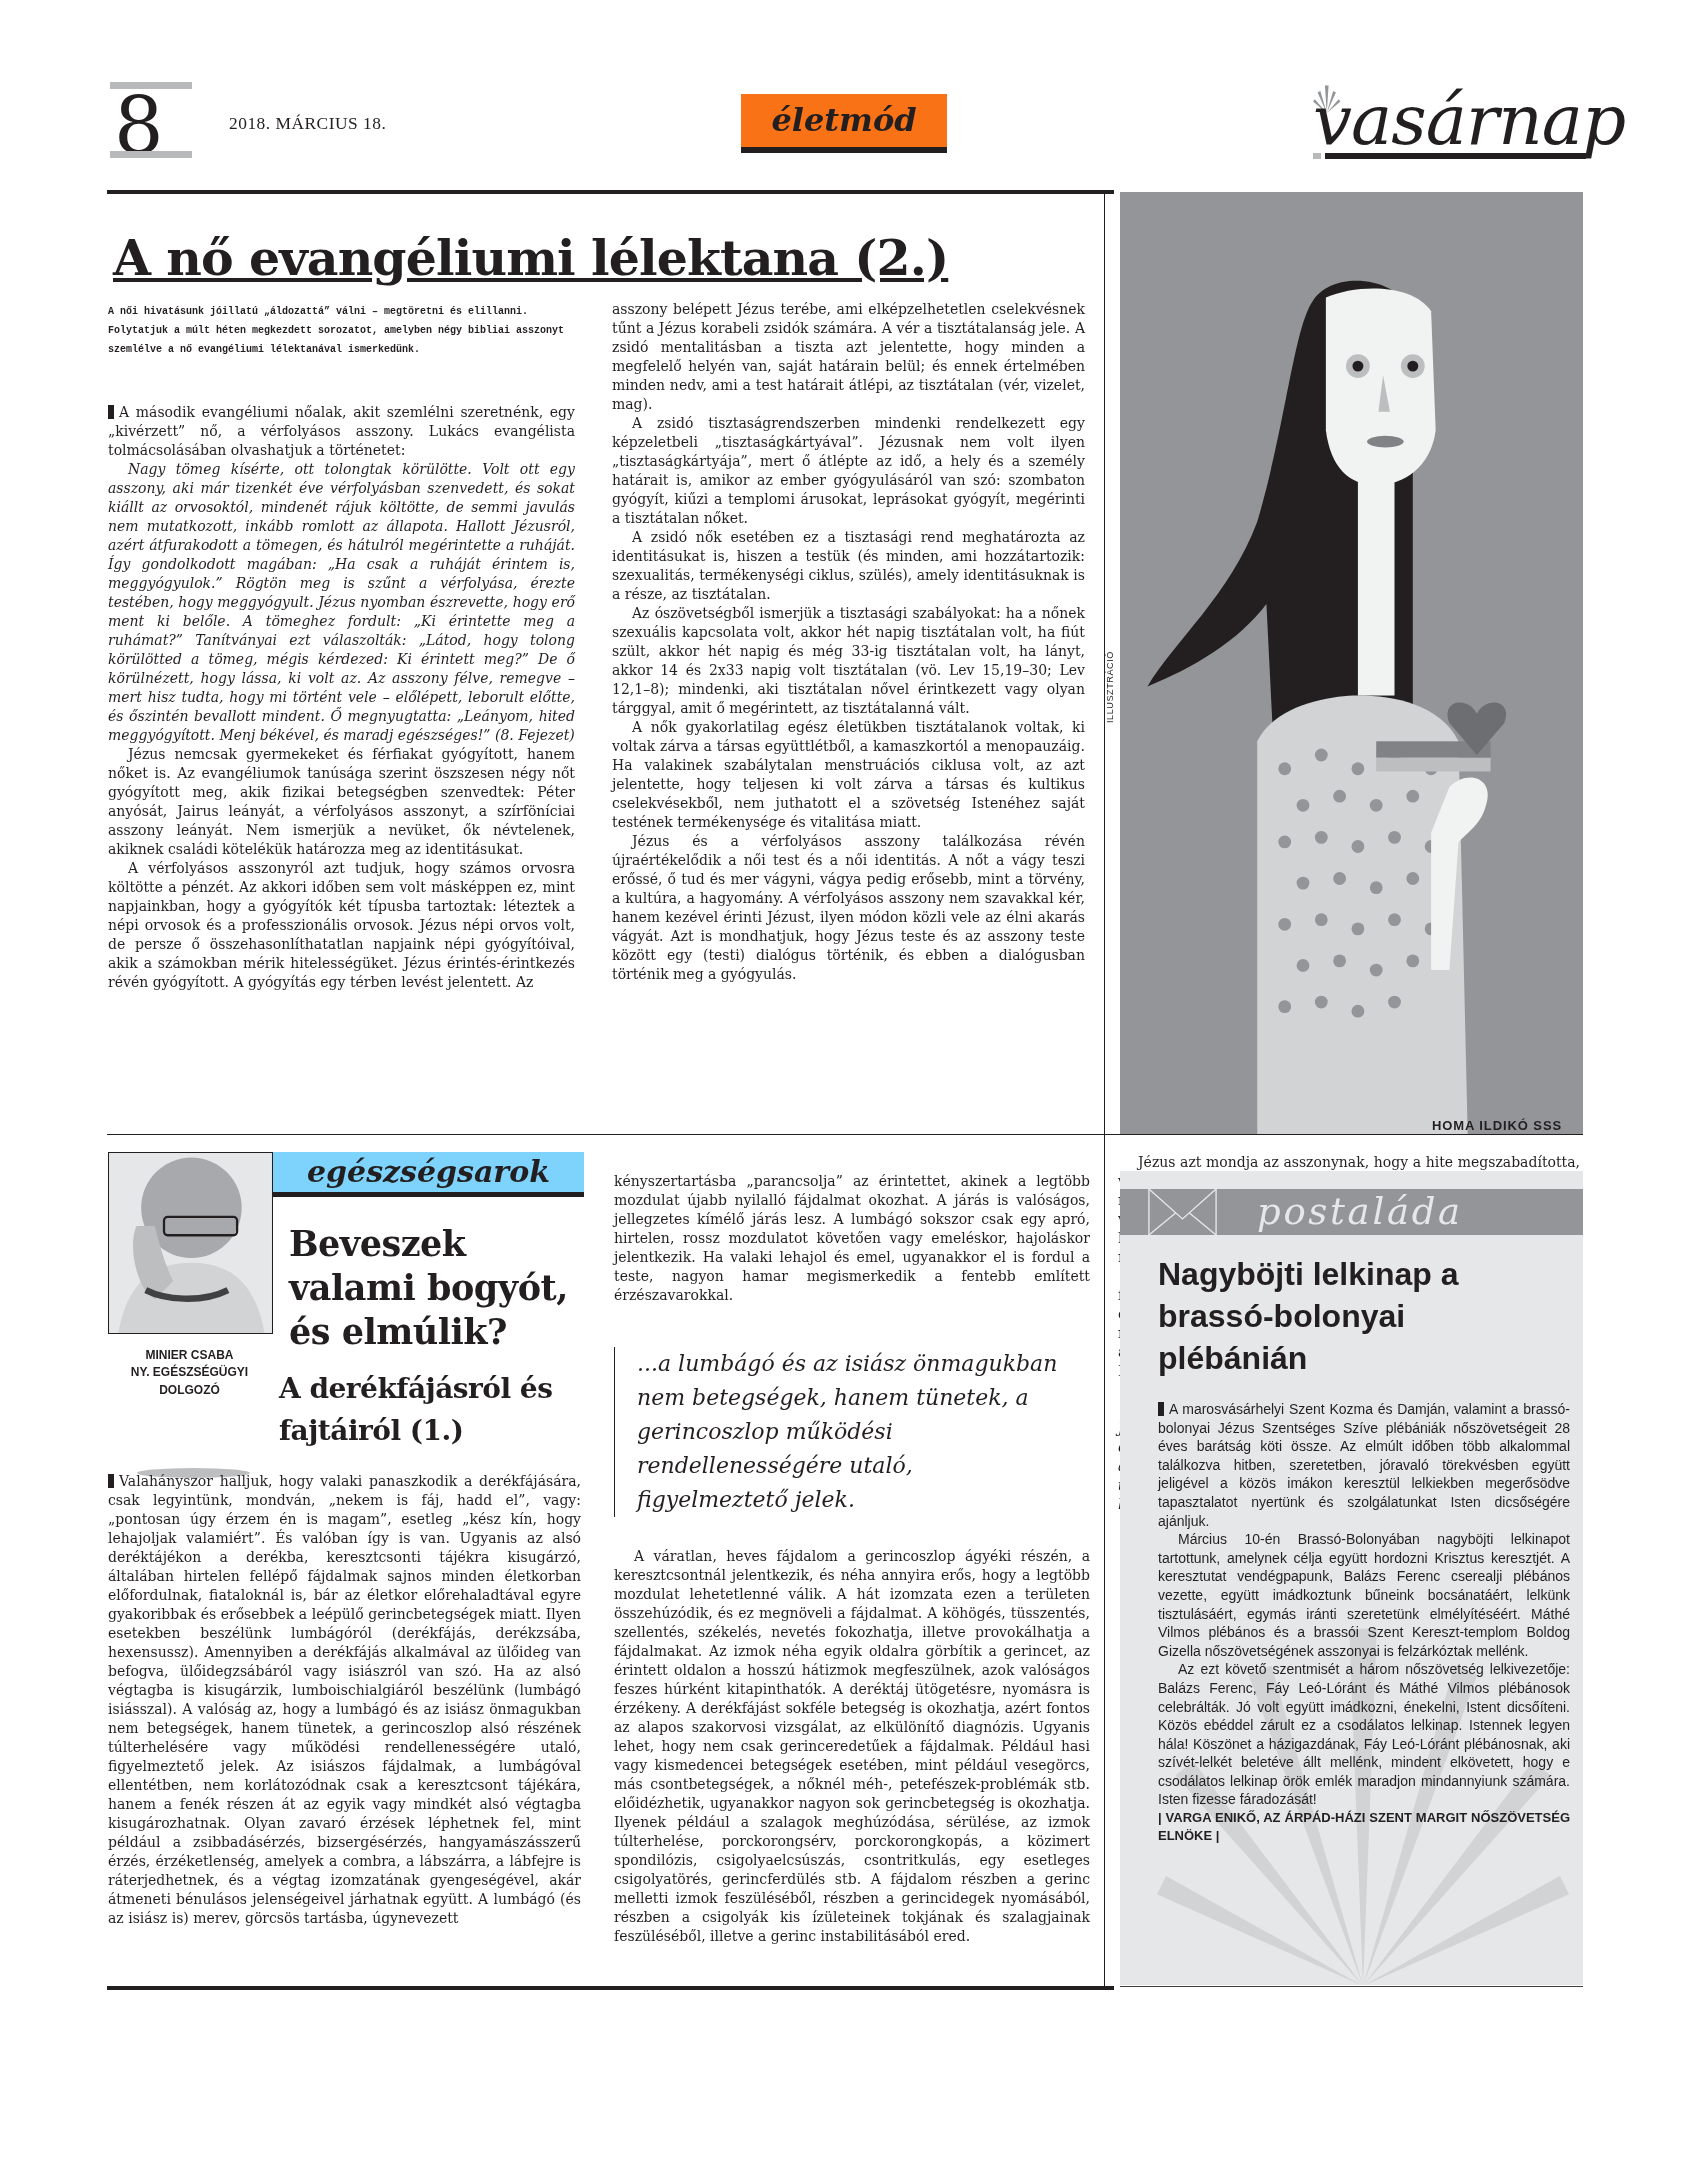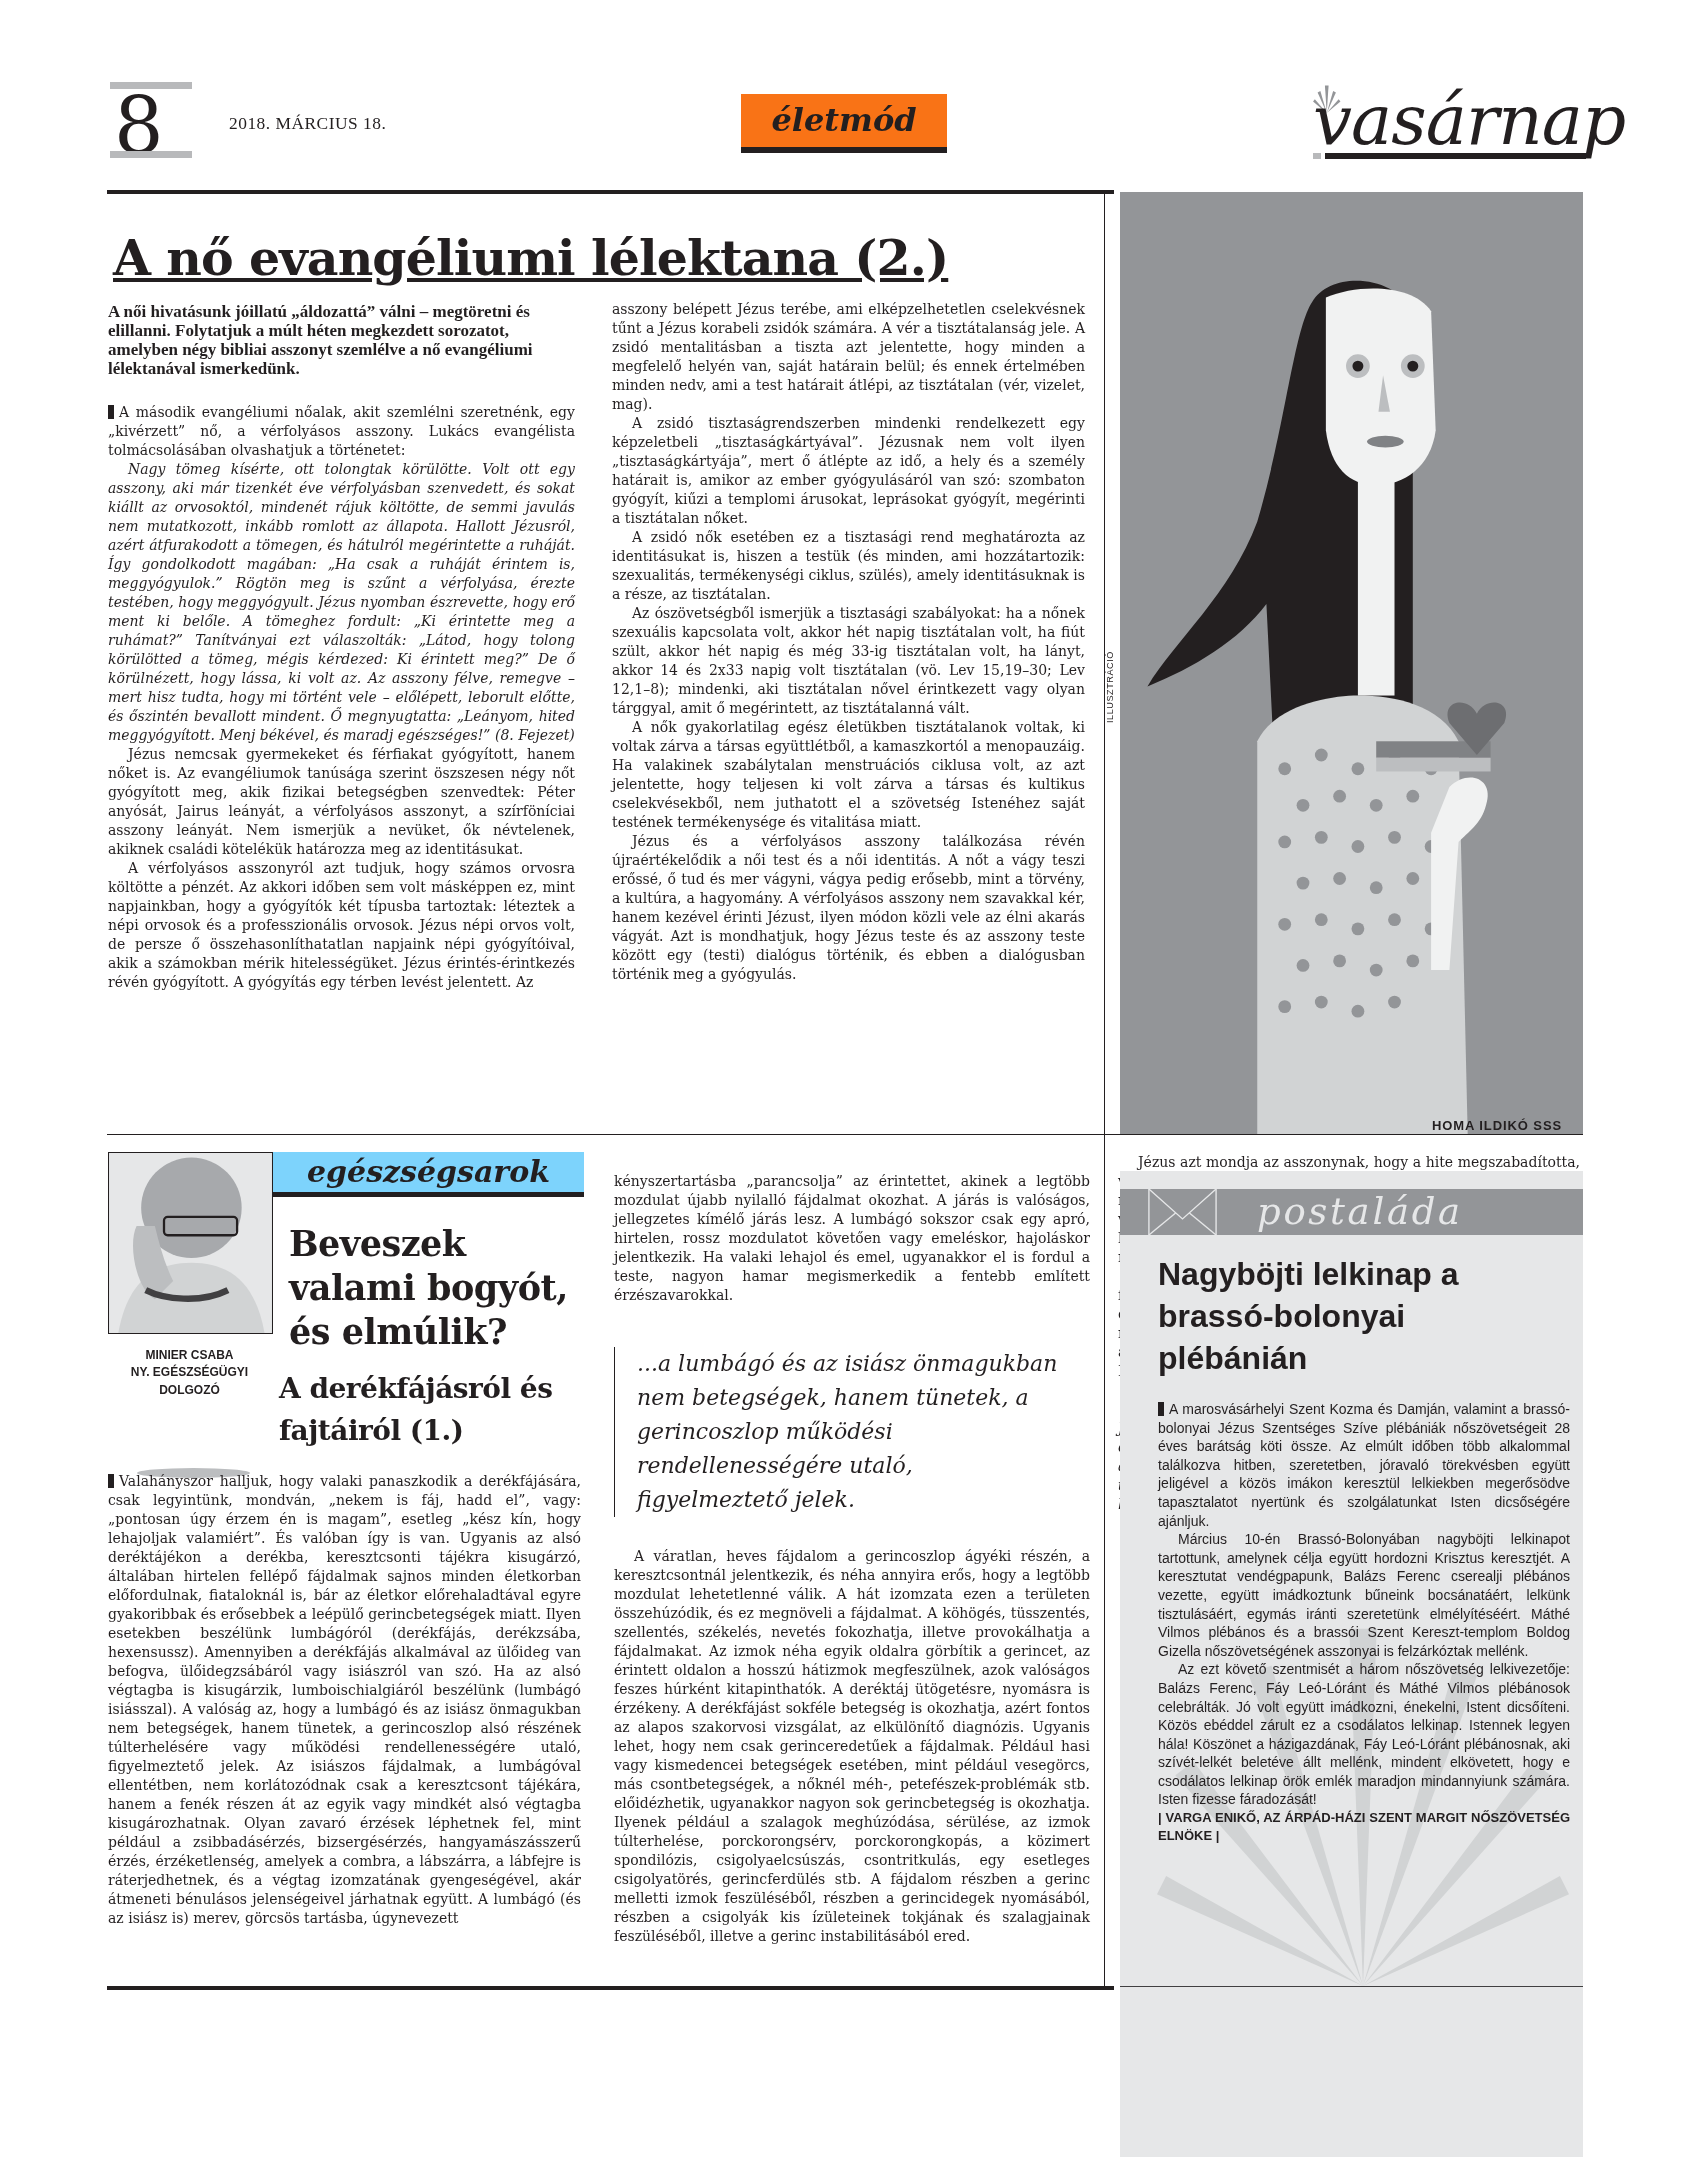--- a/index.html
+++ b/index.html
@@ -11,21 +11,21 @@
   .pgnum { font-family: "DejaVu Serif", serif; font-size: 78px; font-weight: 300; line-height: 1; }
   .date { font-family: "Liberation Serif", serif; font-size: 17.4px; letter-spacing: 0.5px; }
   .section-tab { background: #f97316; border-bottom: 6.4px solid #231f20; text-align: center; font-style: italic; font-weight: bold; font-size: 32px; font-family: "DejaVu Serif", serif; }
   .logo { font-family: "DejaVu Serif", serif; font-style: italic; font-size: 69px; letter-spacing: -0.9px; line-height: 1; }
 
   .rule-thick { background: #231f20; height: 3.7px; }
   .rule-thin { background: #231f20; height: 1.4px; }
   .vrule { background: #231f20; width: 1.4px; }
 
   .title { font-family: "DejaVu Serif", serif; font-weight: bold; font-size: 49px; letter-spacing: -0.9px; line-height: 1.1; }
-  .lead { font-family: Liberation Serif, serif; font-weight: bold; font-size: 17px; line-height: 19px; }
+  .lead { font-family: Liberation Mono, monospace; font-weight: bold; font-size: 10px; line-height: 19px; }
   .body { font-family: "DejaVu Serif", serif; font-size: 14px; line-height: 19px; text-align: justify; hyphens: manual; }
   .body p { margin: 0; text-indent: 20px; }
   .body p.first { text-indent: 0; }
   .body p.it { font-style: italic; }
   .square { display: inline-block; width: 6.4px; height: 13.7px; background: #231f20; margin-right: 4.6px; vertical-align: -1.8px; }
 
   .illus { background: #939598; overflow: hidden; }
   .caption-vert { font-family: "Liberation Sans", sans-serif; font-size: 9.2px; transform: rotate(-90deg); transform-origin: left top; white-space: nowrap; letter-spacing: 0.5px; }
 
   .author { font-family: "Liberation Sans", sans-serif; font-weight: bold; font-size: 13px; letter-spacing: 0.9px; }
@@ -202,21 +202,21 @@
 <div class="abs body" style="left:614px;top:1172px;width:476px;">
   <p class="first">kényszertartásba „parancsolja” az érintettet, akinek a legtöbb mozdulat újabb nyilalló fájdalmat okozhat. A járás is valóságos, jellegzetes kímélő járás lesz. A lumbágó sokszor csak egy apró, hirtelen, rossz mozdulatot követően vagy emeléskor, hajoláskor jelentkezik. Ha valaki lehajol és emel, ugyanakkor el is fordul a teste, nagyon hamar megismerkedik a fentebb említett érzészavarokkal.</p>
 </div>
 
 <div class="abs pull" style="left:614px;top:1347px;width:430px;">...a lumbágó és az isiász önmagukban nem betegségek, hanem tünetek, a gerincoszlop működési rendellenességére utaló, figyelmeztető jelek.</div>
 
 <div class="abs body" style="left:614px;top:1547px;width:476px;">
   <p>A váratlan, heves fájdalom a gerincoszlop ágyéki részén, a keresztcsontnál jelentkezik, és néha annyira erős, hogy a legtöbb mozdulat lehetetlenné válik. A hát izomzata ezen a területen összehúzódik, és ez megnöveli a fájdalmat. A köhögés, tüsszentés, szellentés, székelés, nevetés fokozhatja, illetve provokálhatja a fájdalmakat. Az izmok néha egyik oldalra görbítik a gerincet, az érintett oldalon a hosszú hátizmok megfeszülnek, azok valóságos feszes húrként kitapinthatók. A deréktáj ütögetésre, nyomásra is érzékeny. A derékfájást sokféle betegség is okozhatja, azért fontos az alapos szakorvosi vizsgálat, az elkülönítő diagnózis. Ugyanis lehet, hogy nem csak gerinceredetűek a fájdalmak. Például hasi vagy kismedencei betegségek esetében, mint például vesegörcs, más csontbetegségek, a nőknél méh-, petefészek-problémák stb. előidézhetik, ugyanakkor nagyon sok gerincbetegség is okozhatja. Ilyenek például a szalagok meghúzódása, sérülése, az izmok túlterhelése, porckorongsérv, porckorongkopás, a közimert spondilózis, csigolyaelcsúszás, csontritkulás, egy esetleges csigolyatörés, gerincferdülés stb. A fájdalom részben a gerinc melletti izmok feszüléséből, részben a gerincidegek nyomásából, részben a csigolyák kis ízületeinek tokjának és szalagjainak feszüléséből, illetve a gerinc instabilitásából ered.</p>
 </div>
 
-<div class="abs post-box" style="left:1120px;top:1171px;width:463px;height:986px;">
+<div class="abs post-box" style="left:1120px;top:1171px;width:463px;height:814px;">
   <svg class="abs" style="left:37px;top:412px;" width="412" height="403" viewBox="0 0 900 880">
     <g fill="#d1d3d4">
       <polygon points="450,880 420,100 480,100"></polygon>
       <polygon points="450,880 200,200 250,180"></polygon>
       <polygon points="450,880 700,200 650,180"></polygon>
       <polygon points="450,880 40,420 80,390"></polygon>
       <polygon points="450,880 860,420 820,390"></polygon>
       <polygon points="450,880 0,680 20,640"></polygon>
       <polygon points="450,880 900,680 880,640"></polygon>
     </g>

